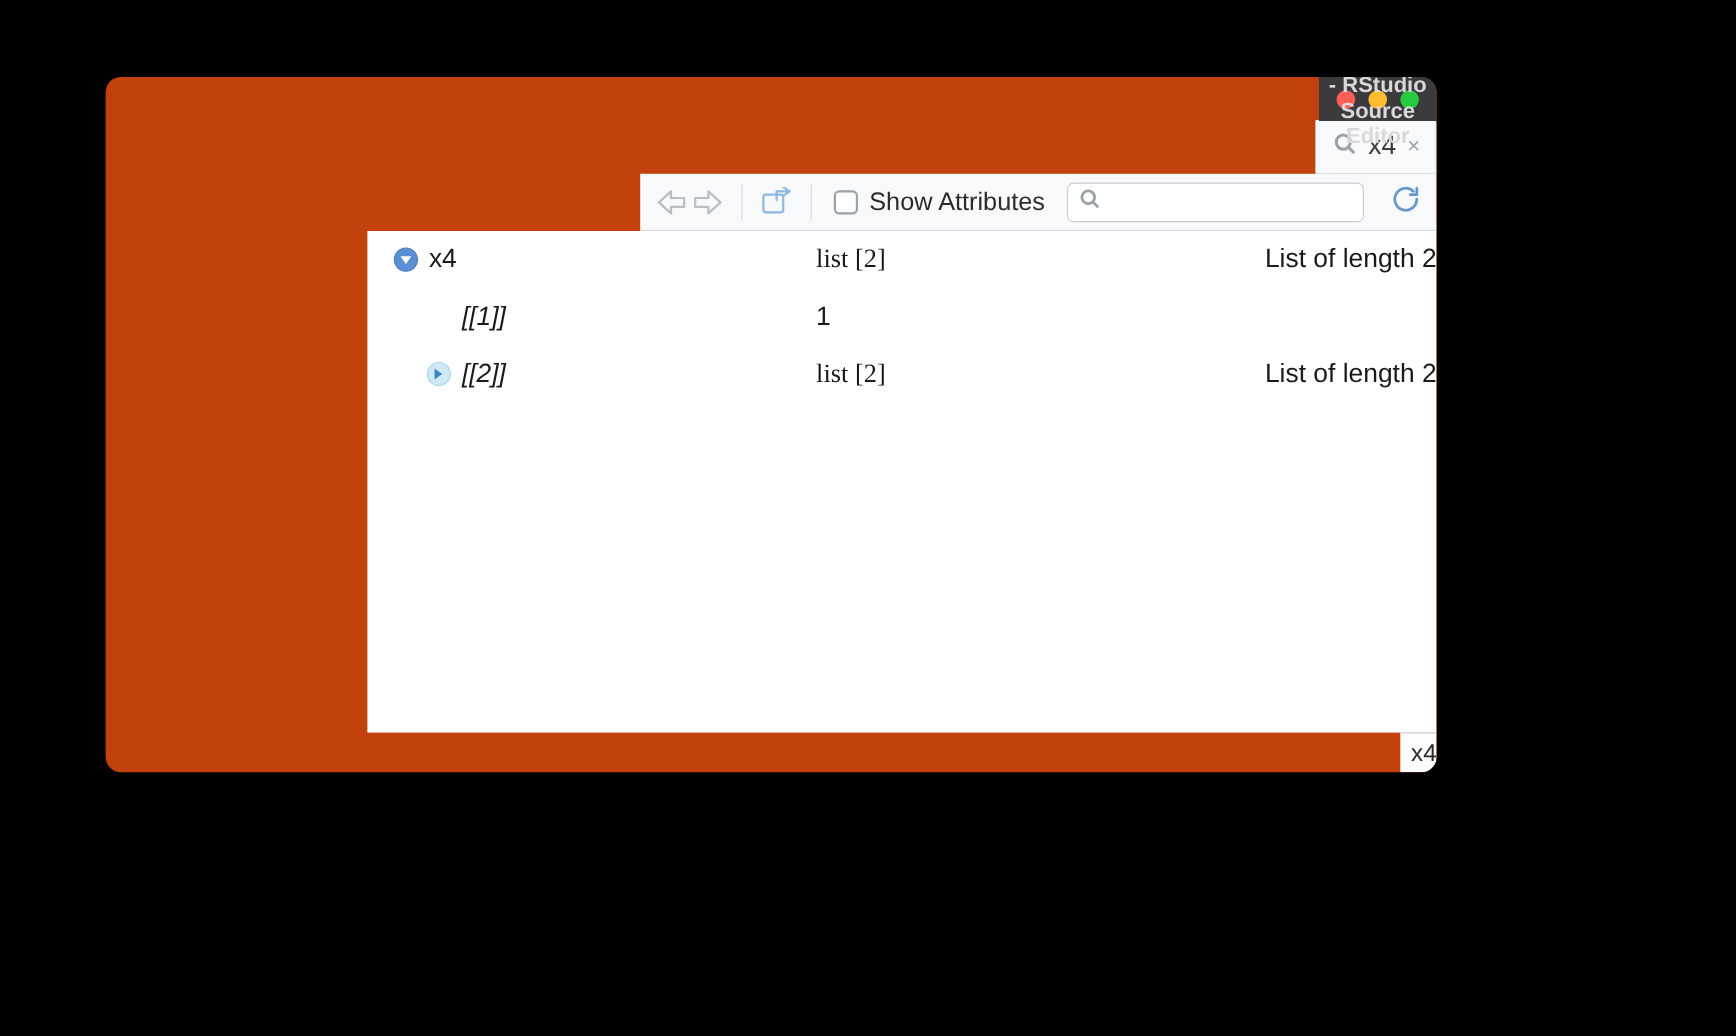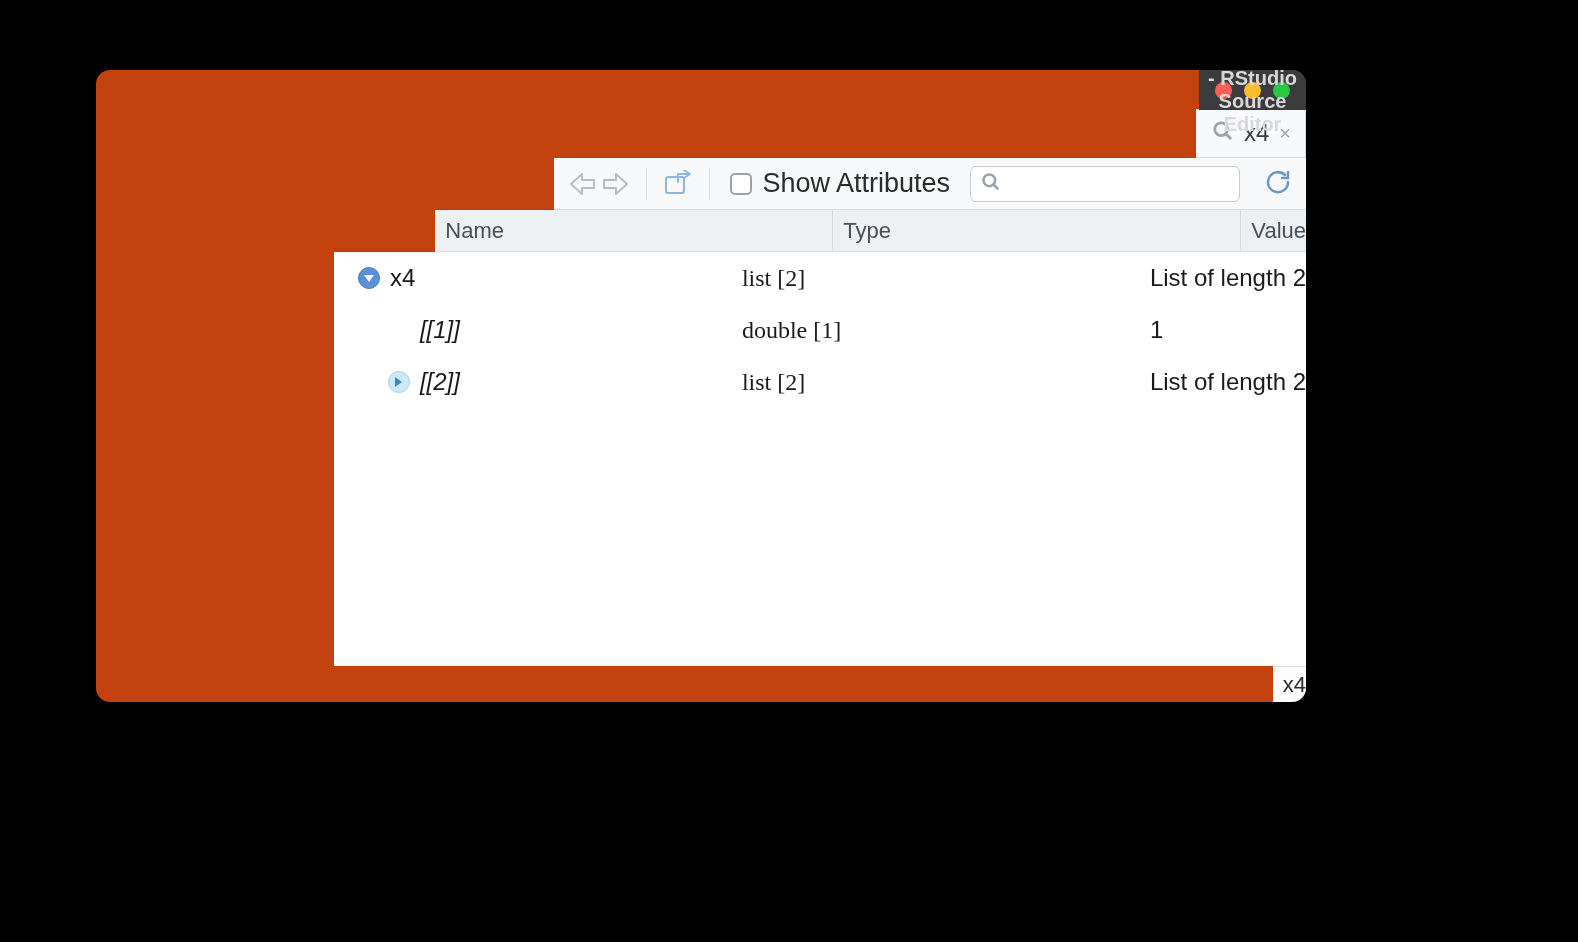--- a/index.html
+++ b/index.html
@@ -102,21 +102,21 @@
     width: 1px; height: 32px; background:#d6dbdf; margin: 0 6px;
   }
   .popout-icon svg { display:block; }
   .checkbox {
     display:flex; align-items:center; gap:10px; margin-left:4px;
     cursor:pointer;
   }
   .cb-box {
     width:22px; height:22px; border:2px solid #9aa2a9; border-radius:5px; background:#fff;
   }
-  .cb-label { font-size:27px; color:#2b2b2b; }
+  .cb-label { font-size:23px; color:#2b2b2b; }
   .toolbar-spacer { flex:1; }
   .searchbox {
     width: 270px; height: 36px;
     border:1px solid #c8cdd2; border-radius:6px;
     background:#fff;
     display:flex; align-items:center; padding:0 10px; gap:8px;
   }
   .searchbox .mag { color:#9aa2a9; }
   .refresh-icon { margin-left:14px; color:#6b99c7; cursor:pointer; }
 
@@ -249,44 +249,38 @@
       </span>
     </div>
     <span class="refresh-icon">
       <svg width="28" height="28" viewBox="0 0 28 28" fill="none" stroke="#6b99c7" stroke-width="2.5" stroke-linecap="round">
         <path d="M24 14 a10 10 0 1 1 -3 -7"></path>
         <path d="M24 4 L24 10 L18 10" fill="none"></path>
       </svg>
     </span>
   </div>
 
-  <div class="headerrow">
-    <div class="col-name">Name</div>
-    <div class="col-type">Type</div>
-    <div class="col-value">Value</div>
-  </div>
 
   <div class="treearea">
 
     <div class="row">
       <div class="cell-name">
         <span class="indent-spacer" style="width:24px"></span>
         <span class="exp-icon exp-down"></span>
         <span>x4</span>
       </div>
       <div class="cell-type">list [2]</div>
       <div class="cell-value">List of length 2</div>
     </div>
 
     <div class="row">
       <div class="cell-name">
         <span class="indent-spacer" style="width:86px"></span>
         <span class="italic">[[1]]</span>
       </div>
-      <div class="cell-type">double [1]</div>
       <div class="cell-value">1</div>
     </div>
 
     <div class="row">
       <div class="cell-name">
         <span class="indent-spacer" style="width:54px"></span>
         <span class="exp-icon exp-right"></span>
         <span class="italic">[[2]]</span>
       </div>
       <div class="cell-type">list [2]</div>

